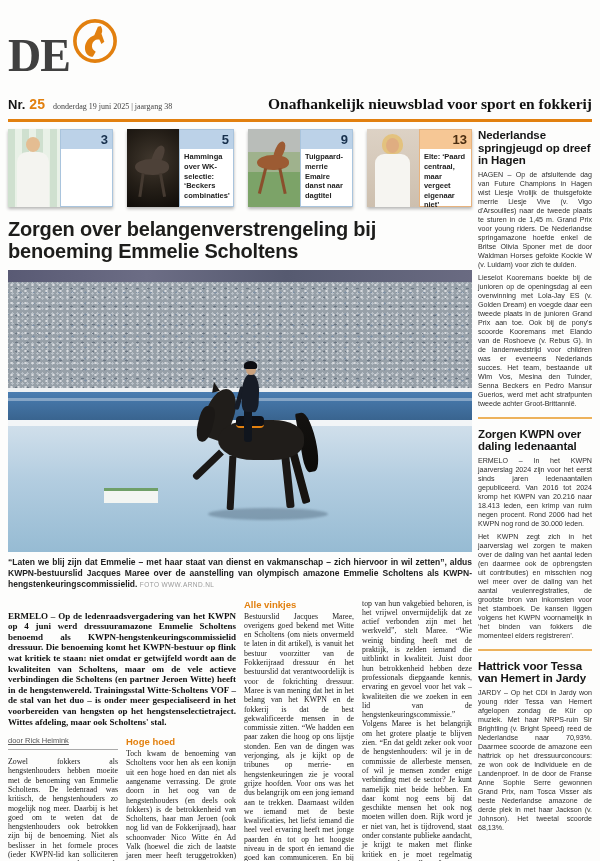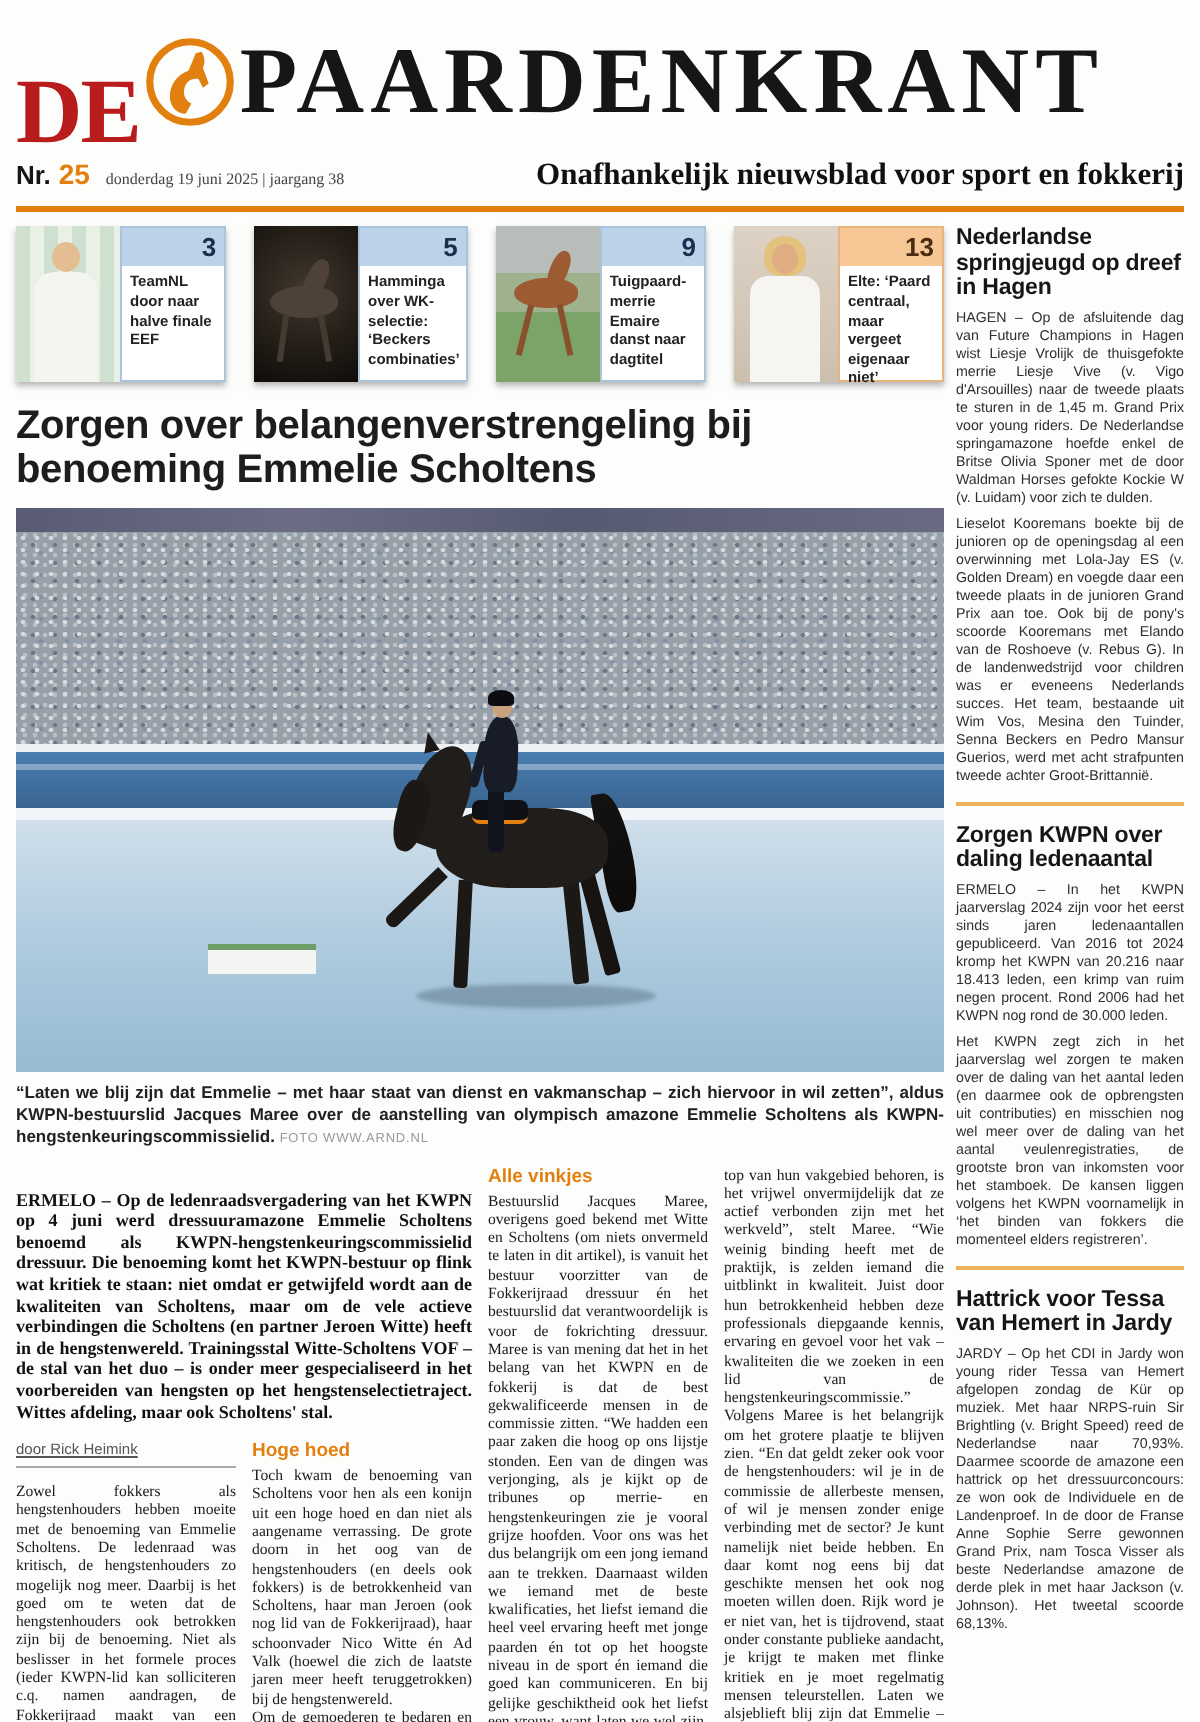--- a/index.html
+++ b/index.html
@@ -2,24 +2,24 @@
 <html lang="nl"><head>
 <meta charset="utf-8">
 <style>
   html,body{margin:0;padding:0;background:#ffffff;}
   .page{width:600px;height:861px;position:relative;background:#fdfdfc;overflow:hidden;
         font-family:"Liberation Serif",serif;color:#1a1a1a;box-sizing:border-box;}
 
   
   .masthead{padding:6px 8px 0;}
   .logo-row{display:flex;align-items:center;}
-  .logo-de{font:bold 46px/0.9 "Liberation Serif",serif;letter-spacing:-1px;color:#b91c1c;margin-top:29px;}
+  .logo-de{font:bold 46px/0.9 "Liberation Serif",serif;letter-spacing:-1px;color:#404040;margin-top:29px;}
   .logo-icon{width:46px;height:46px;margin:0 2px;flex:none;}
   .logo-main{font:bold 47px/0.9 "Liberation Serif",serif;letter-spacing:3px;color:#161616;white-space:nowrap;flex:1;}
-  .issue-row{display:flex;align-items:baseline;margin-top:3px;}
+  .issue-row{display:flex;align-items:baseline;margin-top:19px;}
   .nr-label{font:bold 13px "Liberation Sans",sans-serif;color:#161616;}
   .nr-value{font:bold 14px "Liberation Sans",sans-serif;color:#e2800f;margin-left:4px;}
   .issue-date{font:8px "Liberation Serif",serif;color:#444;margin-left:8px;}
   .tagline{margin-left:auto;font:bold 15.5px "Liberation Serif",serif;color:#111;}
   .top-rule{border-top:3px solid #e2800f;margin:6px 8px 0;}
 
   
   .content{display:flex;gap:6px;padding:7px 8px 0;}
   .main-col{width:464px;flex:none;}
   .sidebar{width:114px;flex:none;}
@@ -123,21 +123,20 @@
 
   <header class="masthead">
     <div class="logo-row">
       <span class="logo-de">DE</span>
       <span class="logo-icon">
         <svg viewBox="0 0 64 64" width="46" height="46">
           <circle cx="32" cy="32" r="28" fill="none" stroke="#e2800f" stroke-width="5"></circle>
           <path d="M36 12 L31 24 C23 27 18 34 18 42 C18 49 23 54 29 54 L33 47 C29 45 27 41 28 37 C29 32 33 29 38 30 L41 36 L45 33 L41 22 C43 18 42 14 40 11 Z" fill="#e2800f"></path>
         </svg>
       </span>
-      <span class="logo-main">PAARDENKRANT</span>
     </div>
     <div class="issue-row">
       <span class="nr-label">Nr.</span>
       <span class="nr-value">25</span>
       <span class="issue-date">donderdag 19 juni 2025 | jaargang 38</span>
       <span class="tagline">Onafhankelijk nieuwsblad voor sport en fokkerij</span>
     </div>
   </header>
   <div class="top-rule"></div>
 
@@ -148,21 +147,20 @@
       <div class="teaser-row">
         <div class="teaser t-blue t1">
           <div class="teaser-img">
             <div class="ph-fig">
                 <div class="fig-head"></div>
                 <div class="fig-torso"></div>
               </div>
           </div>
           <div class="teaser-panel">
             <div class="teaser-num">3</div>
-            <div class="teaser-text">TeamNL door naar halve finale EEF</div>
           </div>
         </div>
         <div class="teaser t-blue t2">
           <div class="teaser-img">
             <div class="ph-fig">
                 <div class="h-neck"></div>
                 <div class="h-sil"></div>
                 <div class="h-leg1"></div>
                 <div class="h-leg2"></div>
               </div>

